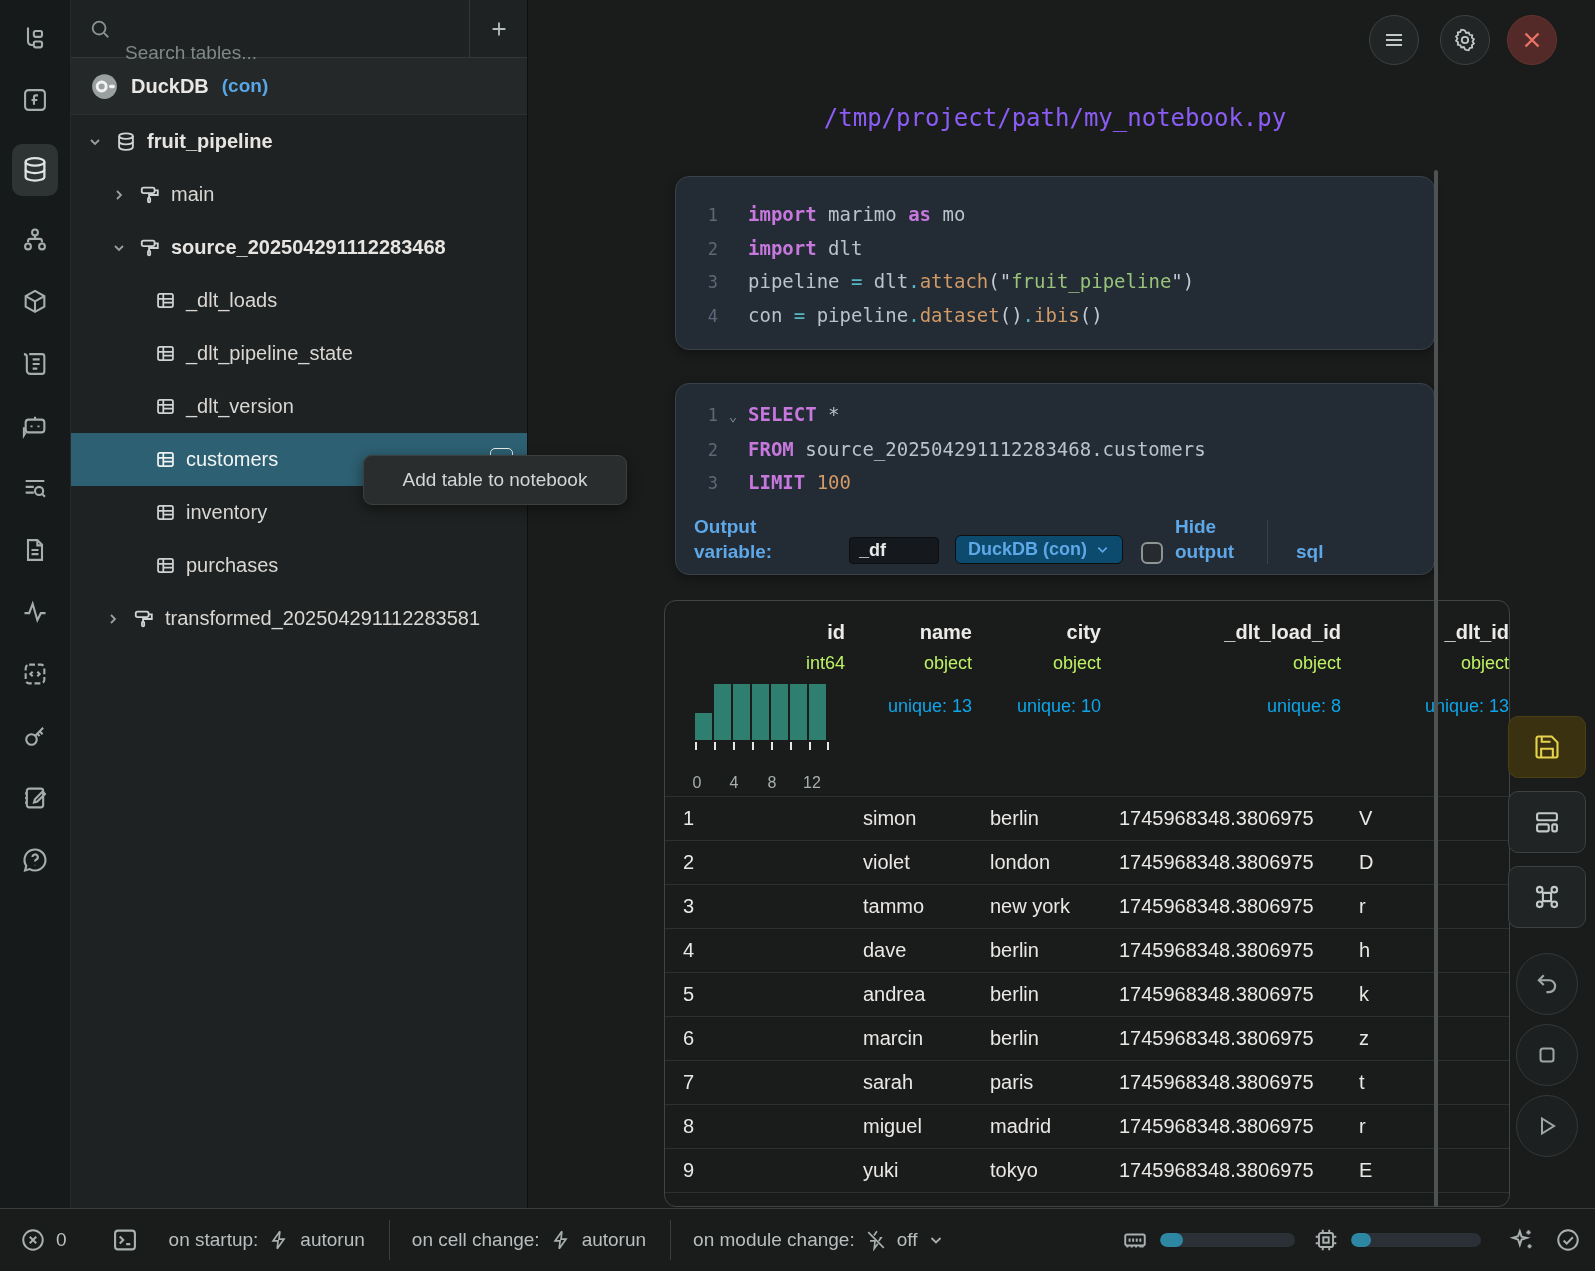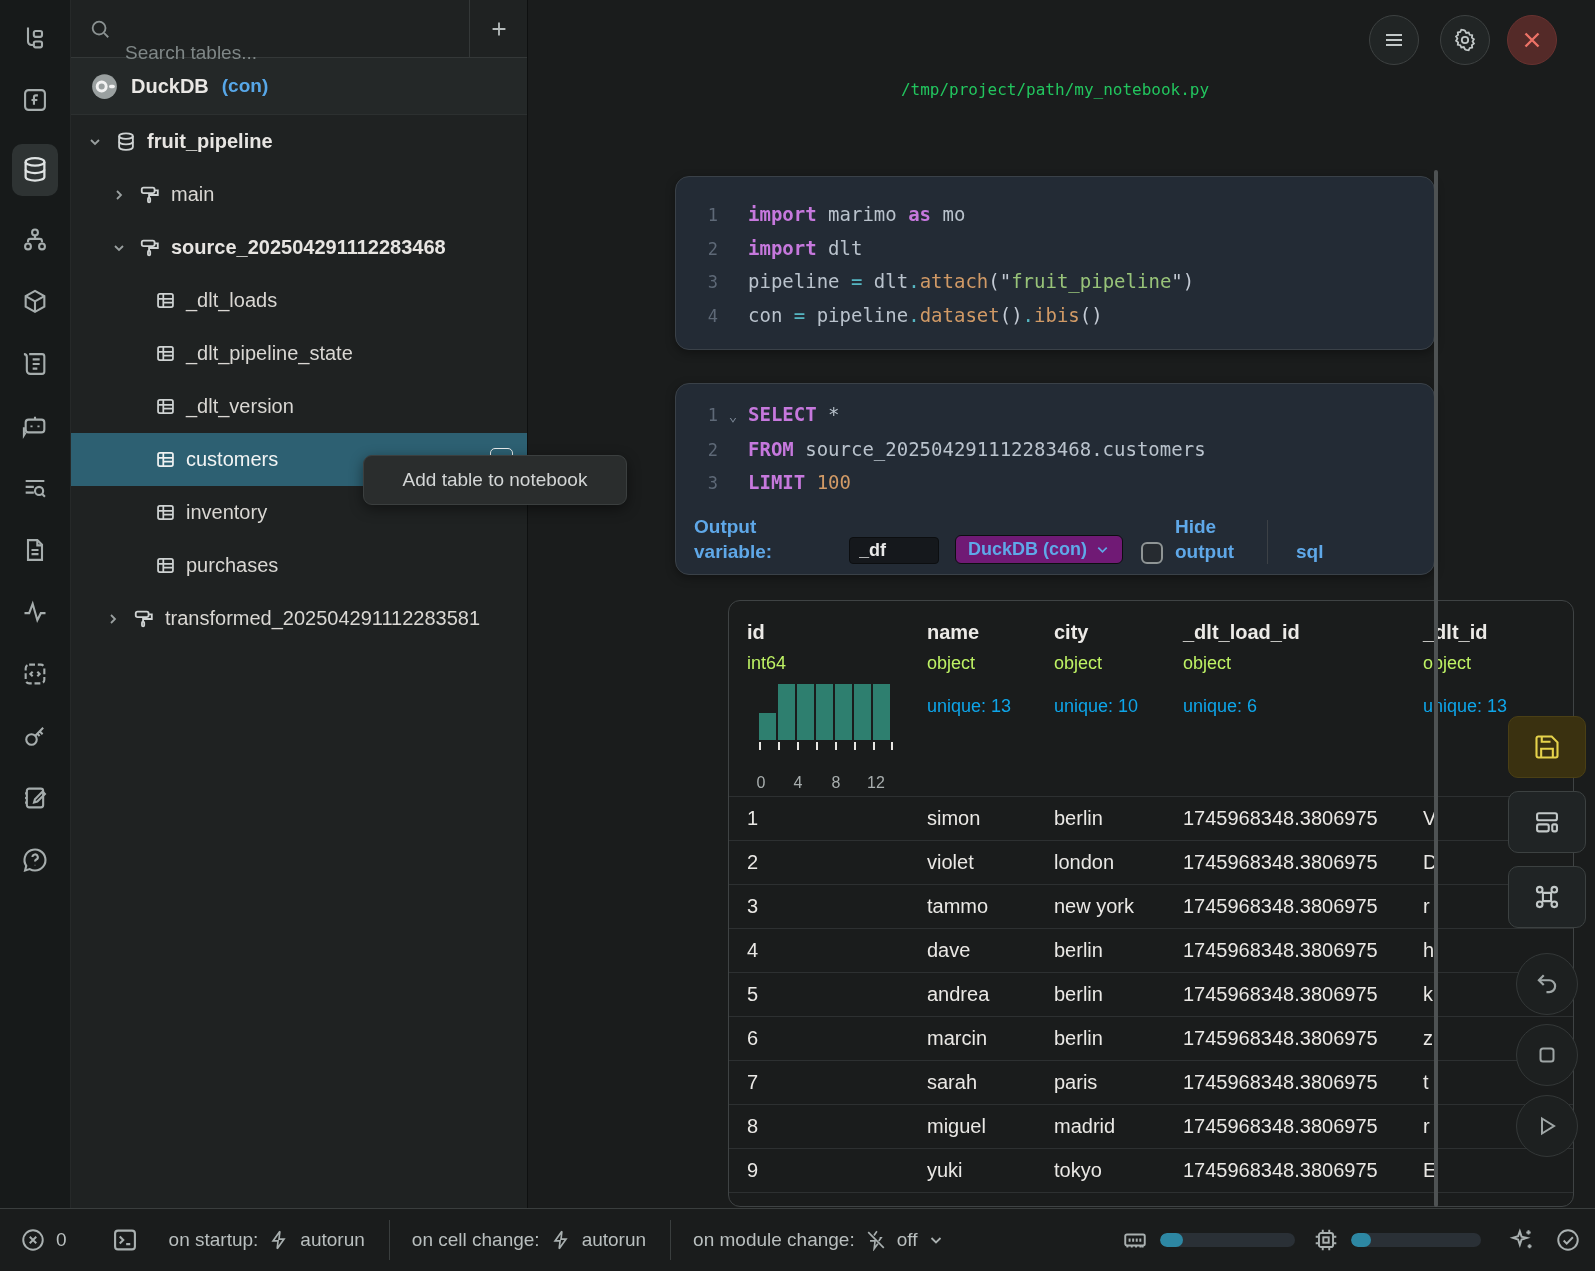--- a/index.html
+++ b/index.html
@@ -49,22 +49,22 @@
     align-items:center; justify-content:center; font-size:19px; color:#d3d6d6;
     box-shadow:0 4px 14px rgba(0,0,0,.45); z-index:40; }
 
   
   .circle-btn { position:absolute; top:15px; width:50px; height:50px; border-radius:50%;
     background:#212525; border:1px solid #3d4141; display:flex; align-items:center;
     justify-content:center; color:#c2c8c8; }
   #shutdown-btn { background:#542a28; border-color:#683230; color:#ec7266; }
 
   
-  #nb-path { position:absolute; left:675px; top:80px; width:760px; text-align:center;
-    font-family:"DejaVu Sans Mono",monospace; font-size:16px; color:#22c55e; }
+  #nb-path { position:absolute; left:675px; top:104px; width:760px; text-align:center;
+    font-family:"DejaVu Sans Mono",monospace; font-size:24px; color:#8b5cf6; }
   .cell { position:absolute; left:675px; width:760px; background:#232b35;
     border:1px solid #3a4148; border-radius:14px; box-shadow:0 3px 10px rgba(0,0,0,.35);
     font-family:"DejaVu Sans Mono",monospace; font-size:19px; }
   #cell-1 { top:176px; height:174px; padding:21px 16px; }
   #cell-2 { top:383px; height:192px; padding:14px 16px; }
   .code-row { display:flex; align-items:baseline; line-height:32.5px; }
   .ln { width:26px; flex:none; text-align:right; color:#5e6977; font-size:17px; }
   .fold { width:30px; flex:none; text-align:center; color:#7f8a99; font-size:14px; }
   .code { white-space:pre; }
   .tok-kw { color:#c678dd; font-weight:bold; }
@@ -75,32 +75,32 @@
   .tok-num { color:#d19a66; }
   .tok-pn { color:#c3cad4; }
 
   #output-controls { display:flex; align-items:flex-end; margin-top:14px; padding-left:2px;
     font-family:"Liberation Sans",sans-serif; }
   .blue-label { color:#5fa8e8; font-weight:bold; font-size:19px; line-height:25px; }
   #out-var-label { width:105px; }
   #out-var-input { width:90px; height:27px; background:#15181c; border:1px solid #0c0e10;
     border-radius:4px; color:#e9e9e9; font-weight:bold; font-size:18px; padding:0 9px;
     font-family:"Liberation Sans",sans-serif; margin-left:50px; }
-  #engine-select { margin-left:16px; height:29px; background:#701a75; border:1px solid #0c0e10;
+  #engine-select { margin-left:16px; height:29px; background:#0c4a6e; border:1px solid #0c0e10;
     border-radius:6px; color:#5fa8e8; font-weight:bold; font-size:18px; padding:0 12px;
     display:flex; align-items:center; gap:8px; }
   #hide-output-check { margin-left:18px; width:22px; height:22px; border:2px solid #8f9595;
     border-radius:6px; background:#262b30; flex:none; }
   #hide-output-label { margin-left:12px; width:70px; }
   .v-div { width:1px; height:44px; background:#3c4146; margin-left:22px; }
   #lang-label { margin-left:28px; }
 
   
-  #table-card { position:absolute; left:728px; top:600px; width:846px; height:607px;
-    border:1px solid #3f4344; border-radius:12px; overflow:hidden; }
+  #table-card { position:absolute; left:664px; top:600px; width:846px; height:607px;
+    border:1px solid #3f4344; border-radius:12px; overflow:hidden;text-align:right; }
   .tgrid { display:grid; grid-template-columns:180px 127px 129px 240px 1fr; }
   .tcell { padding-left:18px; overflow:hidden; white-space:nowrap; }
   #tbl-header { padding-top:20px; height:195px; }
   .col-name { font-size:20px; font-weight:bold; color:#eceae7; }
   .col-type { font-size:18px; color:#bef264; margin-top:9px; }
   .col-stat { font-size:18px; color:#0ea5e9; margin-top:22px; }
   #hist { position:relative; width:140px; margin:10px 0 0 12px; height:80px; }
   #hist-bars { position:absolute; left:0; bottom:24px; width:133px; height:56px;
     display:flex; align-items:flex-end; gap:2px; }
   .hbar { width:17px; background:#2e7f6f; }
@@ -500,21 +500,21 @@
       <div class="col-stat">unique: 13</div>
     </div>
     <div class="tcell">
       <div class="col-name">city</div>
       <div class="col-type">object</div>
       <div class="col-stat">unique: 10</div>
     </div>
     <div class="tcell">
       <div class="col-name">_dlt_load_id</div>
       <div class="col-type">object</div>
-      <div class="col-stat">unique: 6</div>
+      <div class="col-stat">unique: 8</div>
     </div>
     <div class="tcell">
       <div class="col-name">_dlt_id</div>
       <div class="col-type">object</div>
       <div class="col-stat">unique: 13</div>
     </div>
   </div>
 
   <div class="tgrid trow">
     <div class="tcell">1</div>

